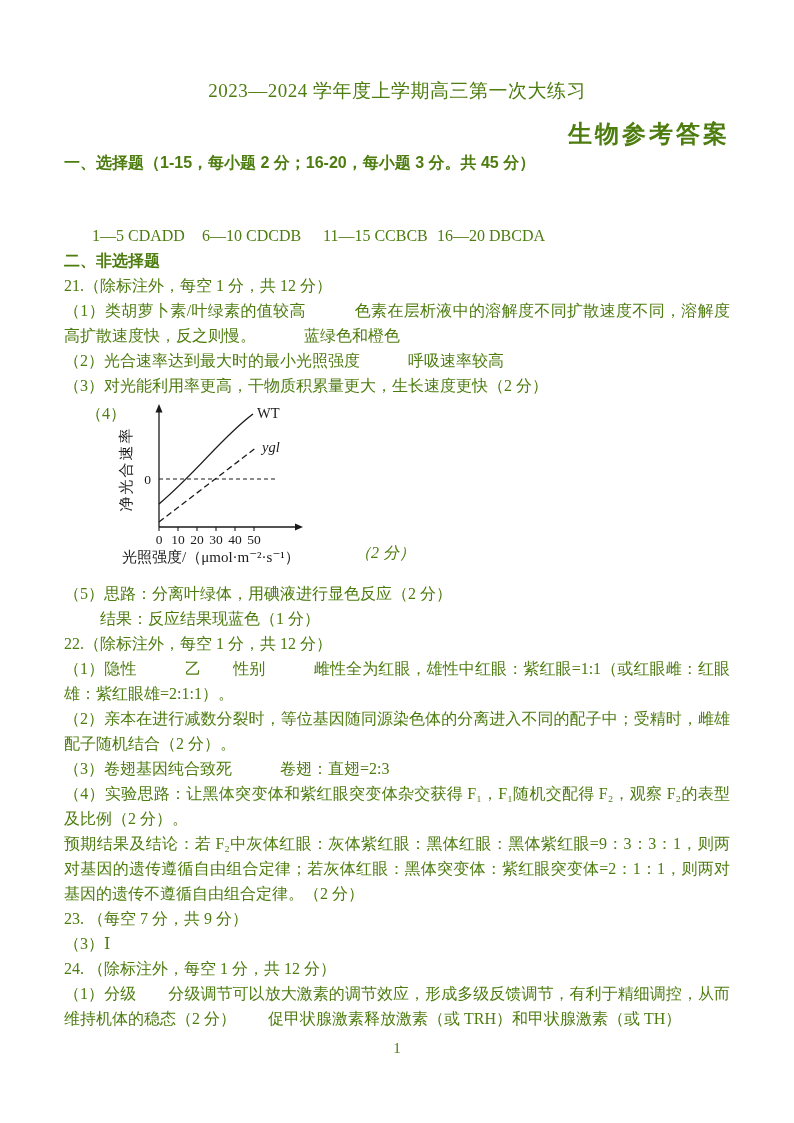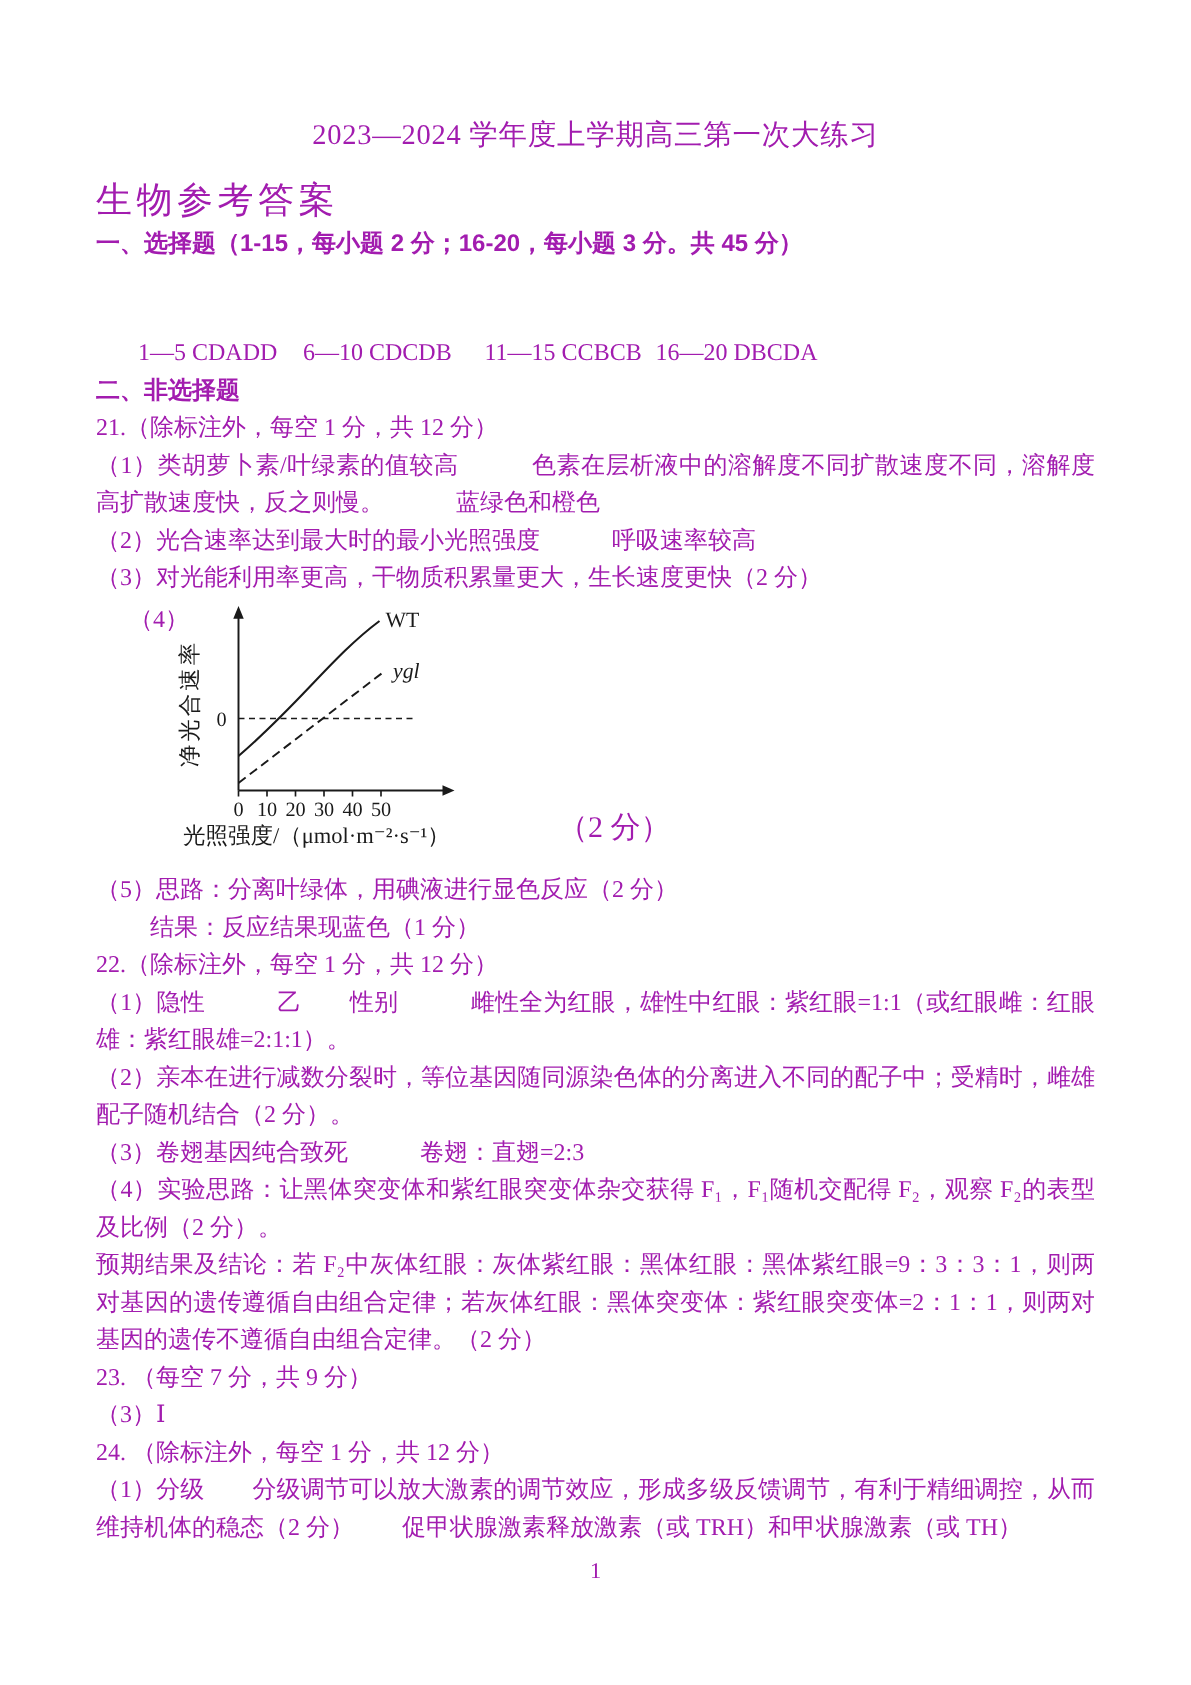--- a/index.html
+++ b/index.html
@@ -1,35 +1,35 @@
 <!DOCTYPE html>
 <html><head>
 <meta charset="utf-8">
 <style>
   html,body { margin:0; padding:0; background:#ffffff; }
   .page {
     position:relative;
     width:794px; height:1123px;
     background:#ffffff;
     font-family:"Liberation Serif","DejaVu Serif",serif;
-    color:#a21caf;
+    color:#4d7c0f;
     overflow:hidden;
     box-sizing:border-box;
     padding:78px 64px 0 64px;
   }
   .doc-title {
     text-align:center;
     font-size:19px;
     letter-spacing:0.5px;
     line-height:26px;
   }
   .doc-subtitle {
-    text-align:left;
+    text-align:right;
     font-size:24px;
-    font-weight:400;
+    font-weight:700;
     font-family:"Liberation Sans","DejaVu Sans",sans-serif;
     letter-spacing:3px;
     line-height:32px;
     margin-top:14px;
   }
   .h-bold {
     font-weight:700;
     font-family:"Liberation Sans","DejaVu Sans",sans-serif;
     font-size:16px;
     line-height:25px;
@@ -59,24 +59,25 @@
     margin:3px 0 14px 22px;
   }
   .figrow .figlabel {
     flex:0 0 42px;
     font-size:16px;
     line-height:25px;
   }
   .figrow svg { margin-left:-14px; flex:0 0 auto; }
   .figrow .figscore {
     align-self:flex-end;
-    margin:0 0 2px 23px;
-    font-size:20px;
+    margin:0 0 2px 6px;
+    font-size:16px;
     line-height:25px;
     white-space:nowrap;
+    font-style:italic;
   }
   .ctext { font-family:"Liberation Serif","DejaVu Serif",serif; fill:#1a1a1a; }
   .tick  { font-size:13.5px; }
   .serlab{ font-size:14.5px; }
   .ital  { font-style:italic; }
   .axlab { font-size:15px; }
   .ylab  { letter-spacing:2px; }
   .pagenum {
     position:absolute;
     top:1040px; left:0;

